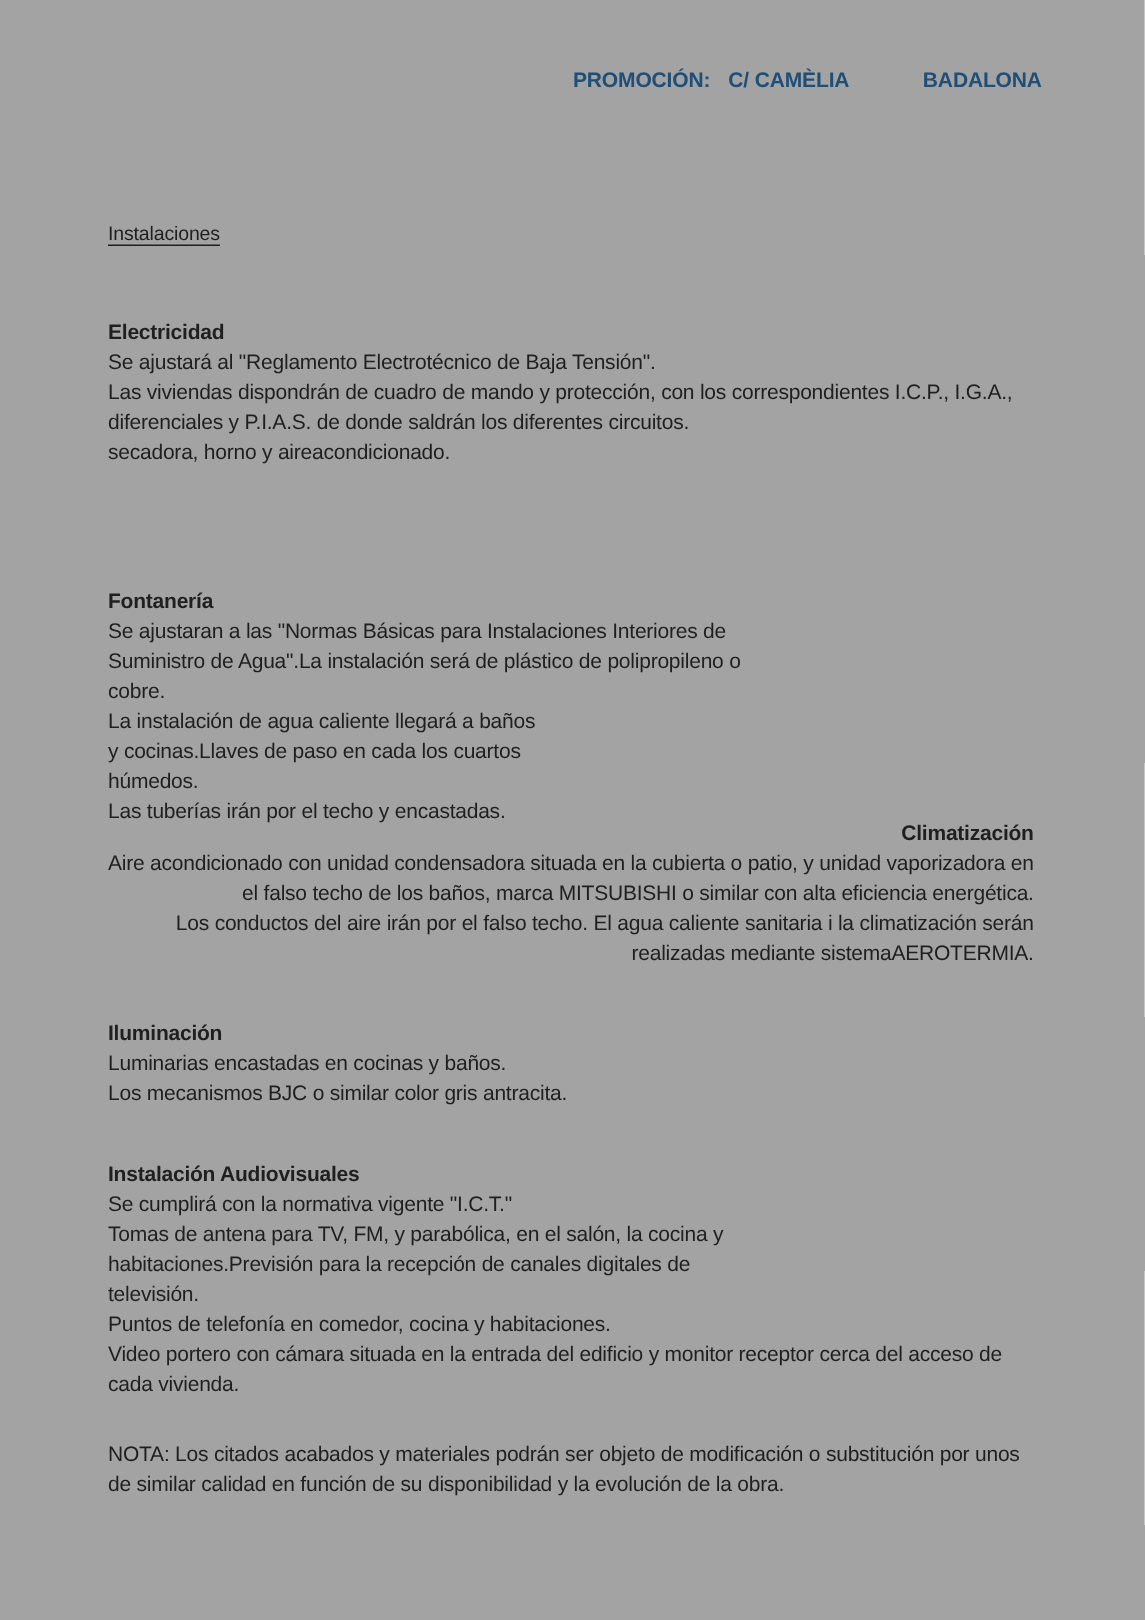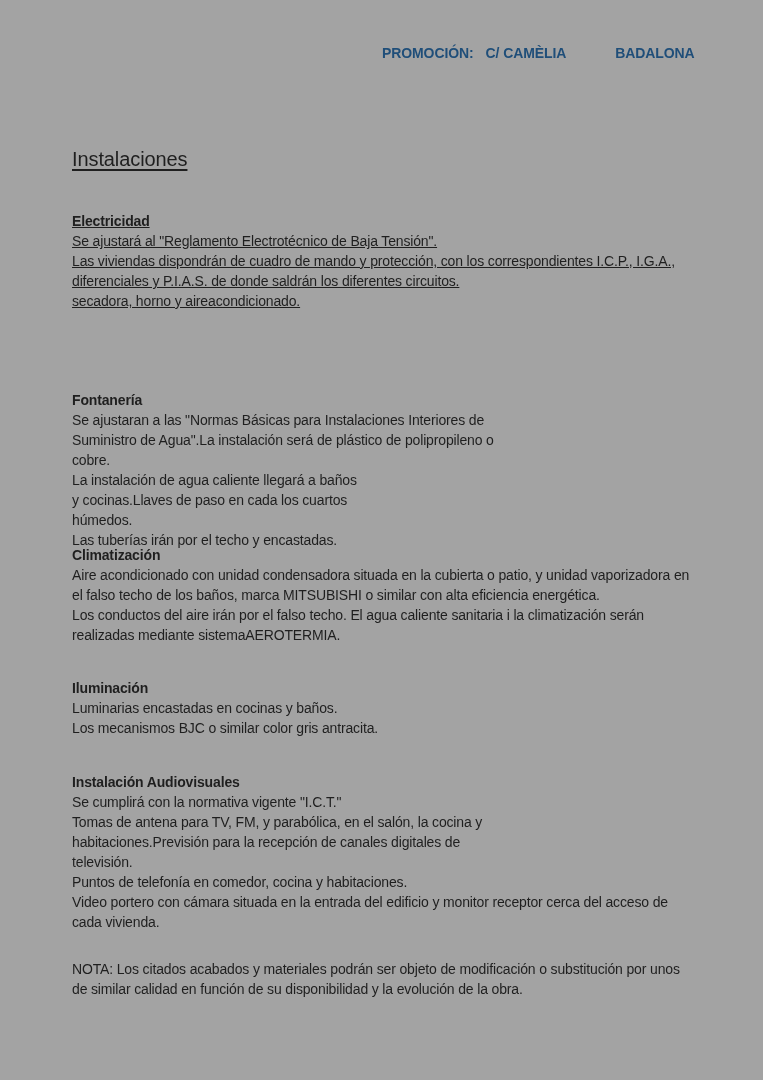--- a/index.html
+++ b/index.html
@@ -22,41 +22,41 @@
     color: #1f4e79;
     white-space: nowrap;
     letter-spacing: -0.1px;
   }
   .hdr-gap-small { display: inline-block; width: 12px; }
   .hdr-gap-large { display: inline-block; width: 49px; }
   .doc-title {
     position: absolute;
     left: 72px;
     top: 148px;
-    font-size: 20px;
+    font-size: 13px;
     letter-spacing: -0.1px;
     text-decoration: underline;
     text-underline-offset: 3px;
   }
   .section {
     position: absolute;
     left: 72px;
     font-size: 14px;
     line-height: 20px;
     letter-spacing: -0.15px;
     white-space: nowrap;
   }
   .section-heading {
     font-weight: bold;
     height: 20px;
   }
   .text-line { height: 20px; }
-  .sec-electricidad  { top: 211px; text-decoration: underline; }
+  .sec-electricidad  { top: 211px; }
   .sec-fontaneria    { top: 358px; margin-top: 32px; }
-  .sec-climatizacion { top: 545px; }
+  .sec-climatizacion { top: 545px; text-align: right; }
   .sec-iluminacion   { top: 678px; }
   .sec-audiovisuales { top: 772px; }
   .sec-nota          { top: 959px; }
 </style>
 </head>
 <body>
 
 <div class="page">
 
   <div class="doc-header" style="color: rgb(31, 78, 121);">

